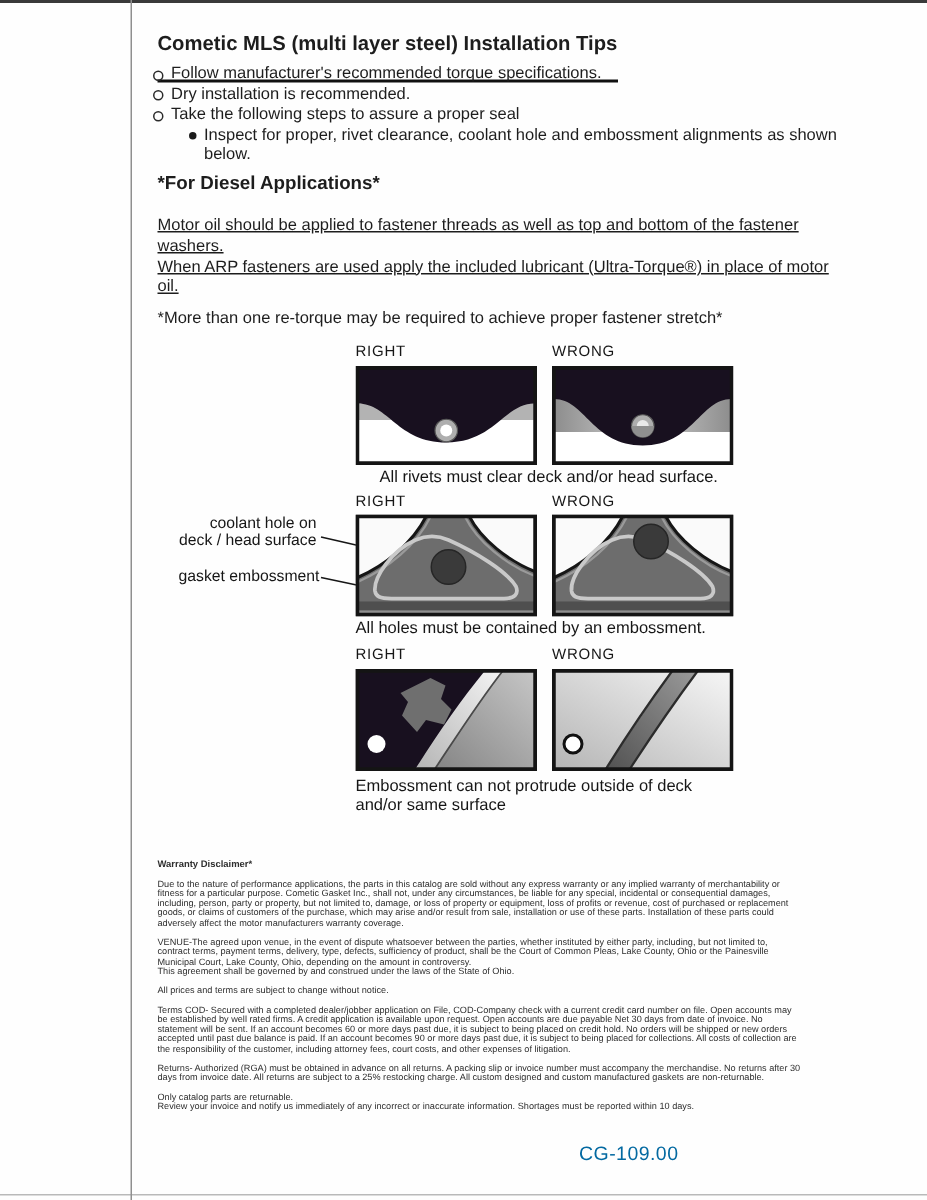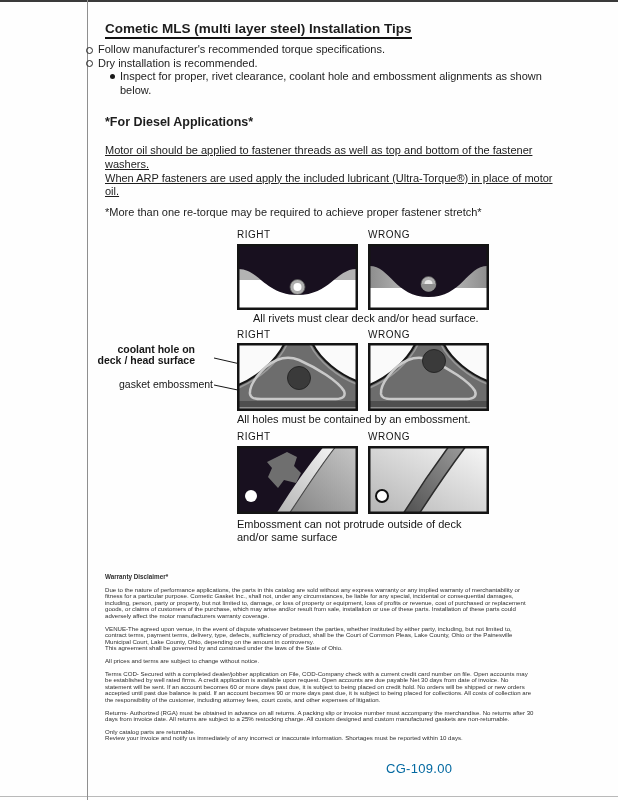--- a/index.html
+++ b/index.html
@@ -7,23 +7,23 @@
     position:relative;width:618px;height:800px;background:#fefefe;
     font-family:"Liberation Sans","DejaVu Sans",sans-serif;color:#1d1d1d;
     overflow:hidden;margin:0 auto;
   }
   .abs{position:absolute;}
   .top-edge{left:0;top:0;width:618px;height:2px;background:#3a3a3a;}
   .bottom-edge{left:0;top:796px;width:618px;height:1px;background:#b9b9b9;}
   .vrule{left:87px;top:0;width:1px;height:800px;background:#8f8f8f;}
 
   .doc-title{left:105px;top:21px;font-size:13.5px;font-weight:bold;}
-  .doc-title span{border-bottom:2px solid #111;padding-bottom:1px;}
-
-  .bullets{left:86px;top:43px;width:470px;font-size:11px;}
+  .doc-title span{border-bottom:2px solid #111;padding-bottom:17px;}
+
+  .bullets{left:102px;top:43px;width:470px;font-size:11px;}
   .b-row{display:flex;align-items:flex-start;line-height:13.5px;}
   .b-row .o-marker{width:5px;height:5px;border:1px solid #2a2a2a;border-radius:50%;
       margin:3.5px 5px 0 0;flex:0 0 auto;}
   .b-row.sub{margin-left:24px;}
   .b-row .f-marker{width:5px;height:5px;background:#1a1a1a;border-radius:50%;
       margin:4px 5px 0 0;flex:0 0 auto;}
 
   .diesel-h{left:105px;top:115px;font-size:12.5px;font-weight:bold;}
   .para{left:105px;top:0;width:450px;font-size:11px;line-height:13.8px;white-space:pre-line;}
   .p1{top:144px;text-decoration:underline;}
@@ -56,20 +56,24 @@
   </div>
 
   <div class="abs bullets">
     <div class="b-row">
       <span class="o-marker"></span>
       <span>Follow manufacturer's recommended torque specifications.</span>
     </div>
     <div class="b-row">
       <span class="o-marker"></span>
       <span>Dry installation is recommended.</span>
+    </div>
+    <div class="b-row">
+      <span class="o-marker"></span>
+      <span>Take the following steps to assure a proper seal</span>
     </div>
     <div class="b-row sub">
       <span class="f-marker"></span>
       <span>Inspect for proper, rivet clearance, coolant hole and embossment alignments as shown below.</span>
     </div>
   </div>
 
   <div class="abs diesel-h">*For Diesel Applications*</div>
   <div class="abs para p1">Motor oil should be applied to fastener threads as well as top and bottom of the fastener washers.
 When ARP fasteners are used apply the included lubricant (Ultra-Torque®) in place of motor oil.</div>
@@ -107,21 +111,21 @@
     <circle cx="60.5" cy="40" r="4" fill="#e9e9e9"></circle>
     <rect x="52" y="40" width="17" height="8" fill="#8f8f8f" clip-path="url(#rvclip)"></rect>
     <rect x="1.25" y="1.25" width="118.5" height="63.5" fill="none" stroke="#141414" stroke-width="2.5"></rect>
   </svg>
 
   <div class="abs dg-caption" style="left:237px;top:312px;margin-left:16px;">All rivets must clear deck and/or head surface.</div>
 
   <div class="abs dg-header" style="left:237px;top:329px;">RIGHT</div>
   <div class="abs dg-header" style="left:368px;top:329px;">WRONG</div>
 
-  <div class="abs coolant-label" style="left:87px;top:344px;font-weight:bold;">coolant hole on
+  <div class="abs coolant-label" style="left:103px;top:344px;">coolant hole on
 deck / head surface</div>
   <div class="abs coolant-label" style="left:105px;top:379px;">gasket embossment</div>
 
   <svg class="abs" style="left:105px;top:340px;" width="200" height="70" viewBox="0 0 200 70">
     <line x1="109" y1="18" x2="192" y2="37" stroke="#161616" stroke-width="1"></line>
     <line x1="109" y1="45" x2="147" y2="53" stroke="#161616" stroke-width="1"></line>
   </svg>
 
   <svg class="abs figbox" style="left:237px;top:343px;" width="121" height="68" viewBox="0 0 121 68">
     <rect x="0" y="0" width="121" height="68" fill="#6d6d6d"></rect>

